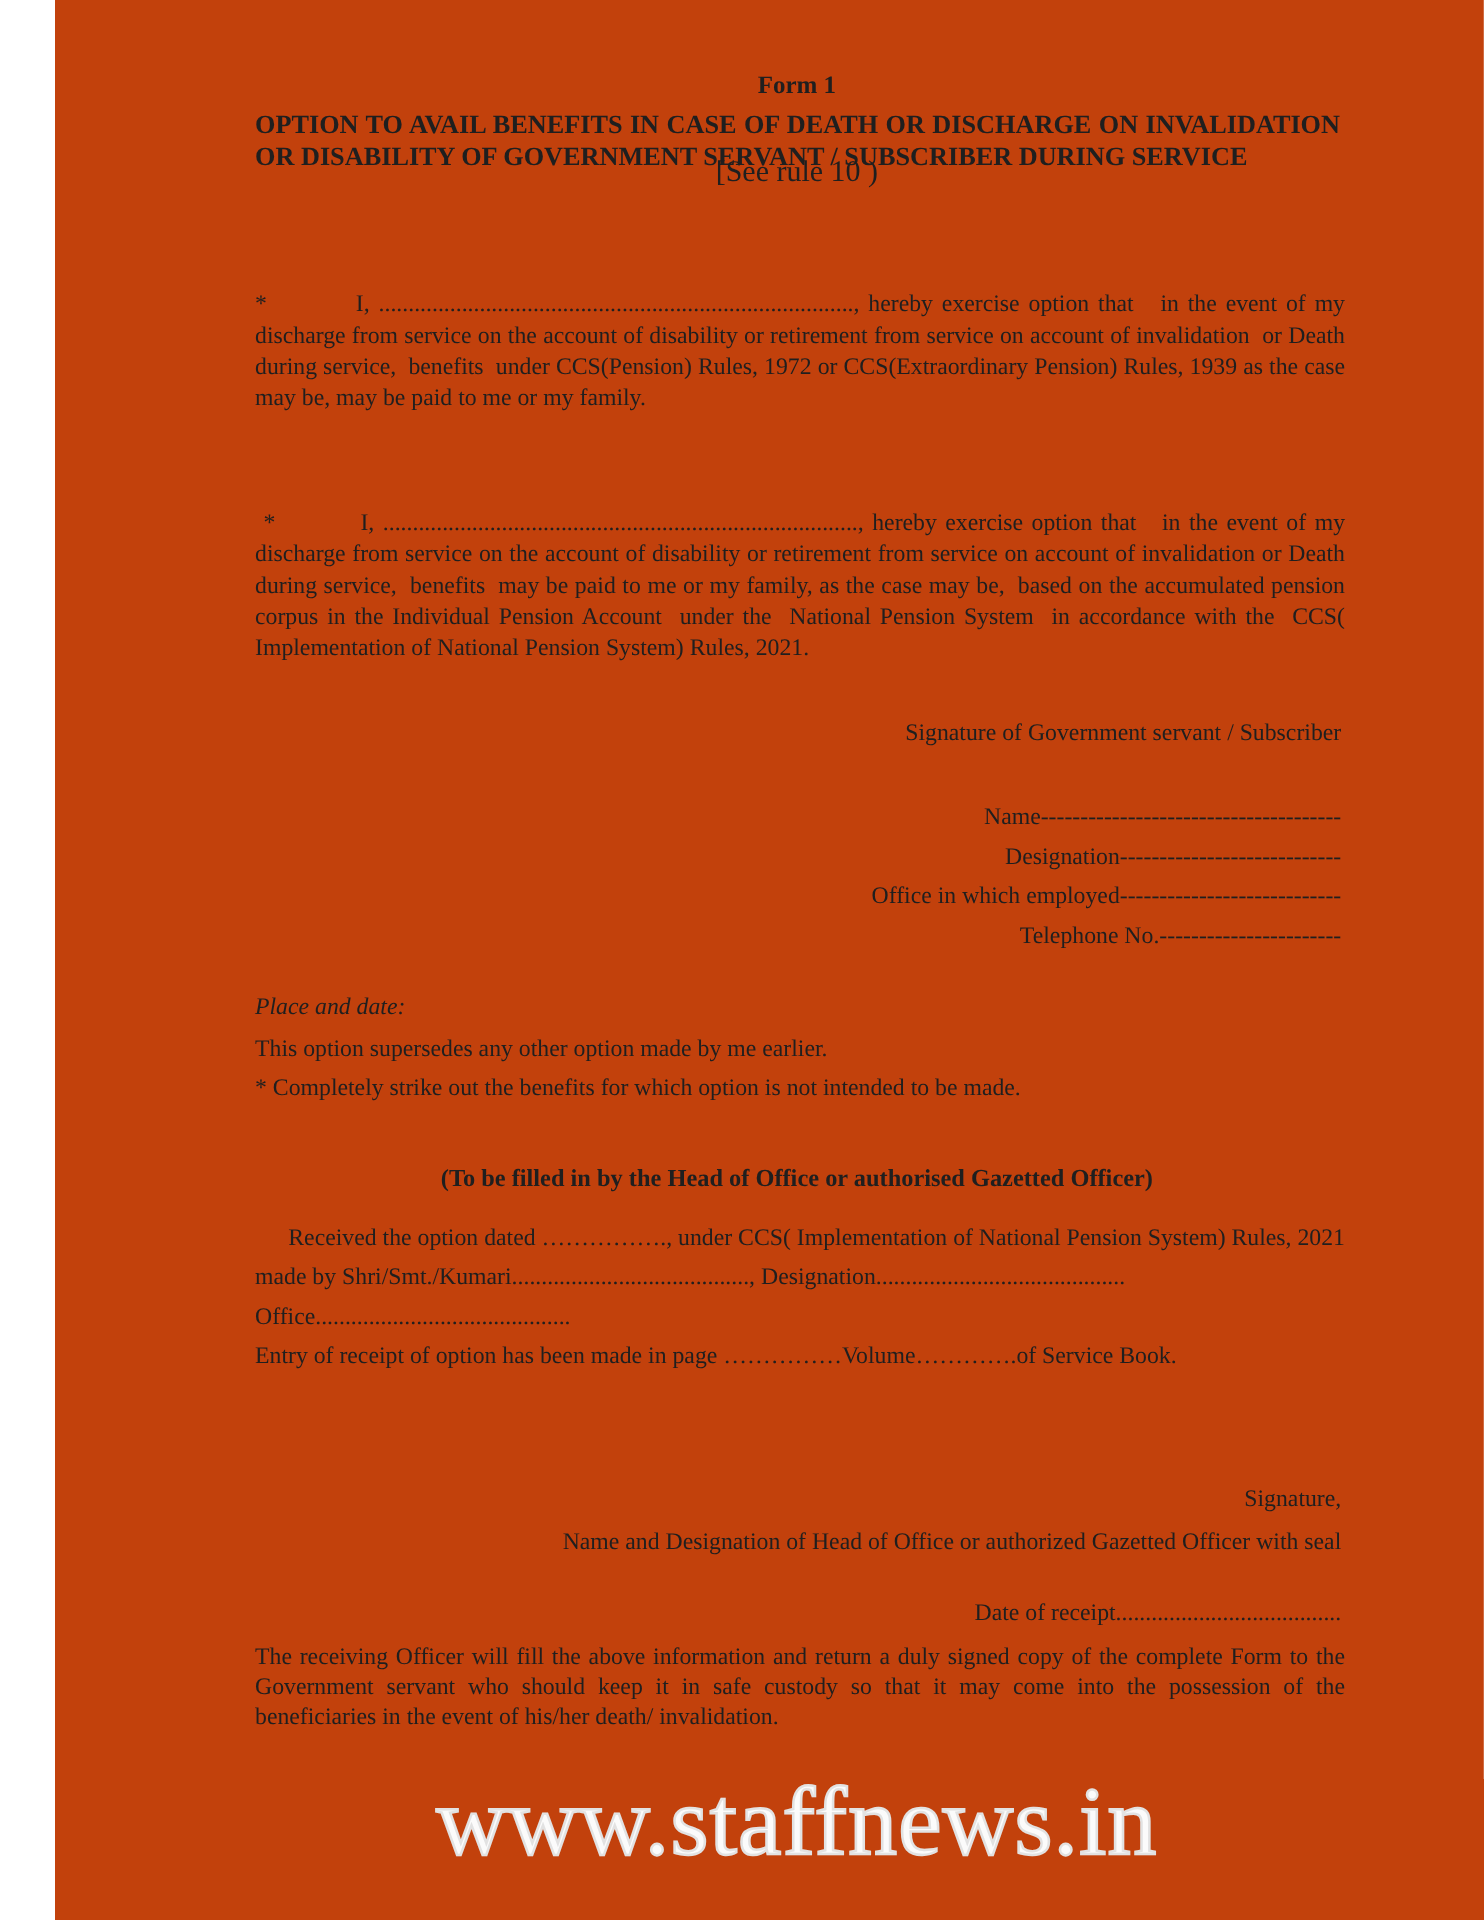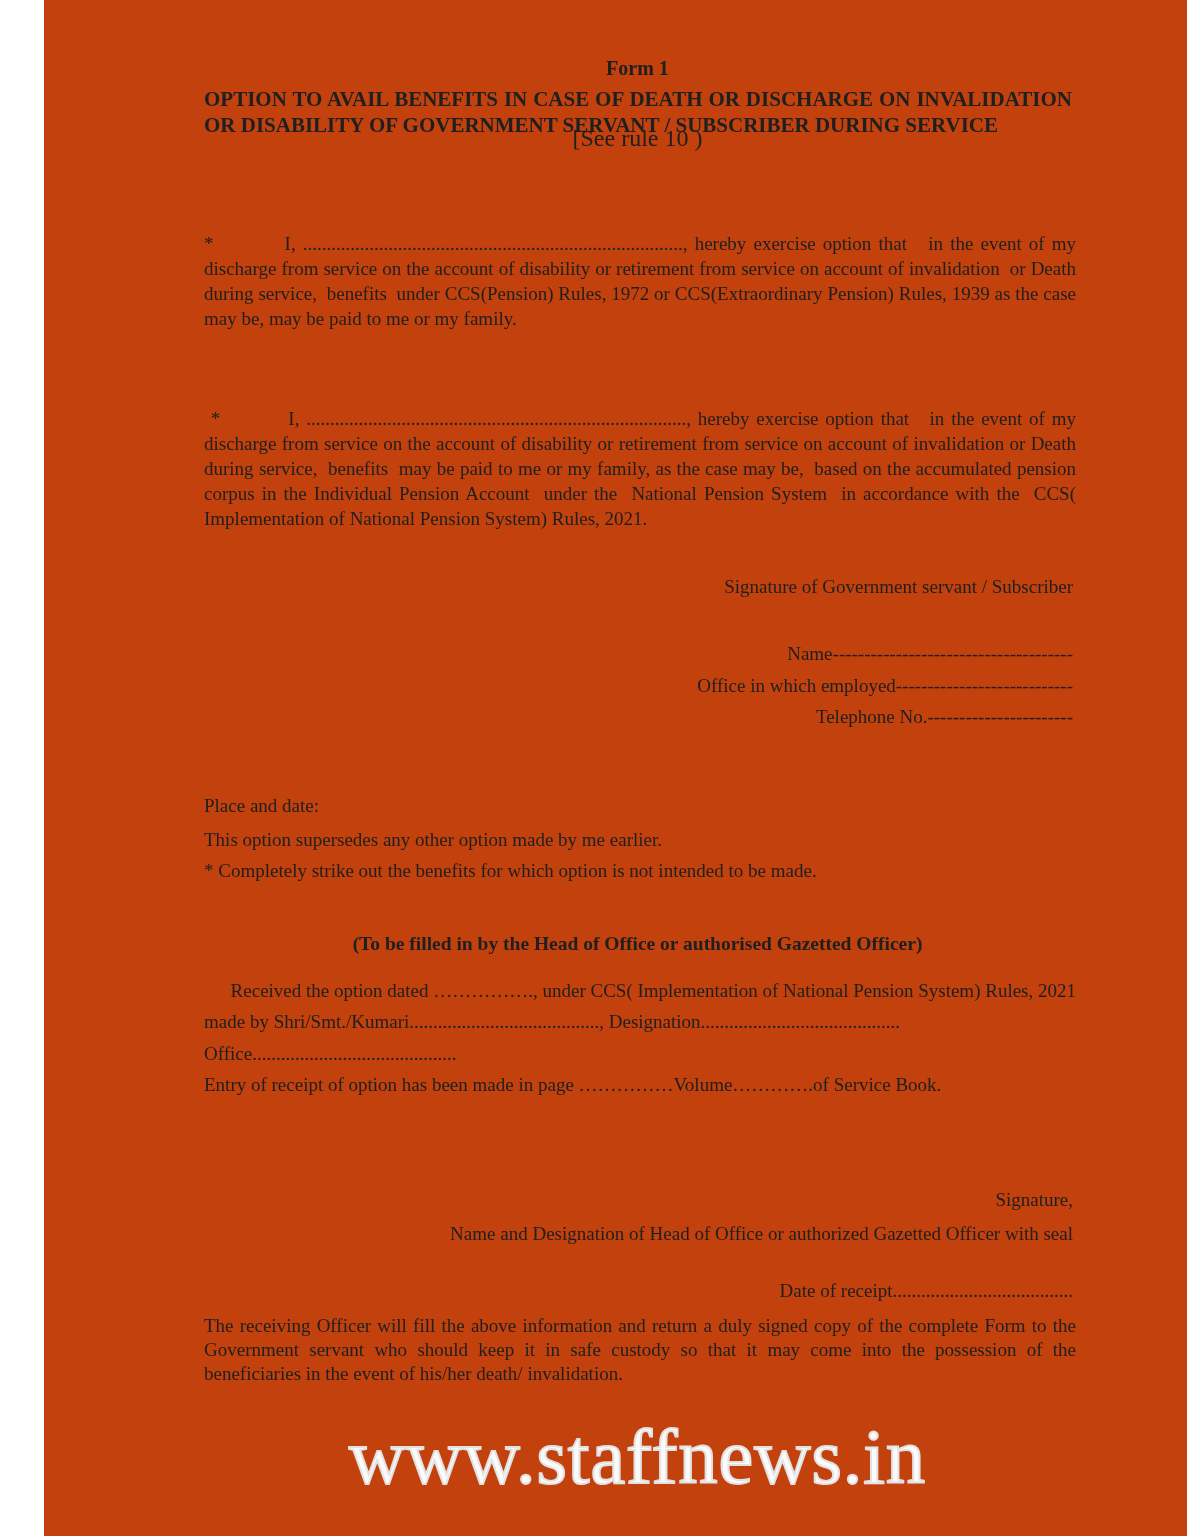--- a/index.html
+++ b/index.html
@@ -62,21 +62,21 @@
   .line { font-size: 19px; white-space: nowrap; }
 
   .sig-caption { top: 576px; }
 
   .sig-fields {
     top: 638px;
     font-size: 19px;
     line-height: 31.5px;
   }
 
-  .place-date { top: 795px; }
+  .place-date { top: 795px; font-style: italic; }
   .supersede  { top: 829px; }
   .strike     { top: 860px; }
 
   .office-heading {
     top: 933px;
     font-size: 19.5px;
     font-weight: bold;
   }
 
   .received-line { top: 980px; text-align: right; }
@@ -120,20 +120,21 @@
 
   <p class="abs leftblk para para-one">*          I, ................................................................................, hereby exercise option that   in the event of my discharge from service on the account of disability or retirement from service on account of invalidation  or Death during service,  benefits  under CCS(Pension) Rules, 1972 or CCS(Extraordinary Pension) Rules, 1939 as the case may be, may be paid to me or my family.</p>
 
 
   <p class="abs leftblk para para-two"> *          I, ................................................................................, hereby exercise option that   in the event of my discharge from service on the account of disability or retirement from service on account of invalidation or Death during service,  benefits  may be paid to me or my family, as the case may be,  based on the accumulated pension corpus in the Individual Pension Account  under the  National Pension System  in accordance with the  CCS( Implementation of National Pension System) Rules, 2021.</p>
 
   <div class="abs rightblk line sig-caption">Signature of Government servant / Subscriber</div>
 
   <div class="abs rightblk sig-fields">
     <div>Name--------------------------------------</div>
+    <div>Designation----------------------------</div>
     <div>Office in which employed----------------------------</div>
     <div>Telephone No.-----------------------</div>
   </div>
 
   <div class="abs leftblk line place-date">Place and date:</div>
 
   <div class="abs leftblk line supersede">This  option supersedes  any  other option made by me earlier.</div>
 
   <div class="abs leftblk line strike">* Completely strike out the benefits for which option is not intended to be made.</div>
 

